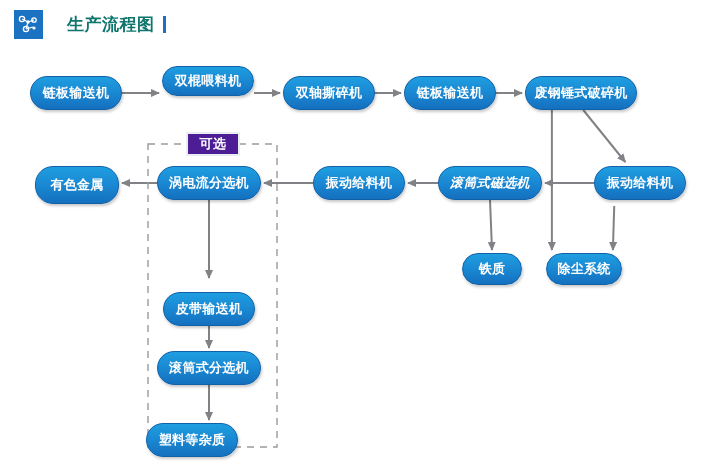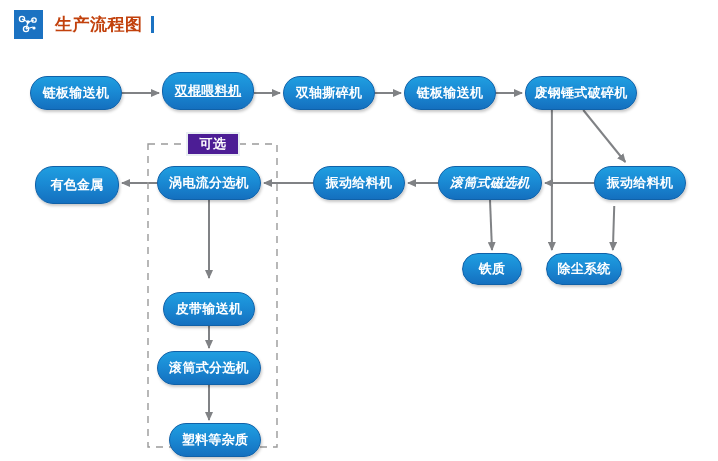--- a/index.html
+++ b/index.html
@@ -27,24 +27,24 @@
   }
   #logo-badge {
     width: 29px;
     height: 29px;
     margin-left: 14px;
     background: #1b72c2;
     display: block;
     flex: none;
   }
   #header-title {
-    margin-left: 12px;
+    margin-left: 24px;
     font-size: 17px;
     font-weight: bold;
-    color: #c2410c;
+    color: #0f766e;
     letter-spacing: 0.5px;
     white-space: nowrap;
   }
   #header-divider {
     width: 3px;
     height: 17px;
     background: #1b72c2;
     margin: 0 8px;
     flex: none;
   }
@@ -154,28 +154,28 @@
       </g>
 
     <g id="group-layer" stroke="#9a9a9a" stroke-width="1.4" stroke-dasharray="7 6" fill="none">
         <rect x="148" y="96" width="129" height="303"></rect>
       </g>
   </svg>
 
   <div id="node-layer">
       <div class="optional-label" style="left: 186px; top: 84px; width: 54px; height: 24px;">可选</div>
       <div class="node" style="left: 30px; top: 28px; width: 92px; height: 34px;">链板输送机</div>
-      <div class="node" style="left: 162px; top: 24px; width: 92px; height: 38px; text-decoration: underline;">双棍喂料机</div>
+      <div class="node" style="left: 162px; top: 18px; width: 92px; height: 30px;">双棍喂料机</div>
       <div class="node" style="left: 283px; top: 28px; width: 92px; height: 34px;">双轴撕碎机</div>
       <div class="node" style="left: 404px; top: 28px; width: 92px; height: 34px;">链板输送机</div>
       <div class="node" style="left: 525px; top: 28px; width: 112px; height: 34px;">废钢锤式破碎机</div>
       <div class="node" style="left: 594px; top: 118px; width: 92px; height: 34px;">振动给料机</div>
       <div class="node" style="left: 438px; top: 118px; width: 104px; height: 34px; font-style: italic;">滚筒式磁选机</div>
       <div class="node" style="left: 313px; top: 118px; width: 92px; height: 34px;">振动给料机</div>
       <div class="node" style="left: 157px; top: 118px; width: 104px; height: 34px;">涡电流分选机</div>
       <div class="node" style="left: 35px; top: 118px; width: 84px; height: 38px;">有色金属</div>
       <div class="node" style="left: 462px; top: 205px; width: 60px; height: 32px;">铁质</div>
       <div class="node" style="left: 546px; top: 205px; width: 76px; height: 32px;">除尘系统</div>
       <div class="node" style="left: 163px; top: 244px; width: 92px; height: 34px;">皮带输送机</div>
       <div class="node" style="left: 157px; top: 303px; width: 104px; height: 34px;">滚筒式分选机</div>
-      <div class="node" style="left: 169px; top: 375px; width: 92px; height: 34px;">塑料等杂质</div>
+      <div class="node" style="left: 146px; top: 375px; width: 92px; height: 34px;">塑料等杂质</div>
     </div>
 </div>
 
 </body></html>

